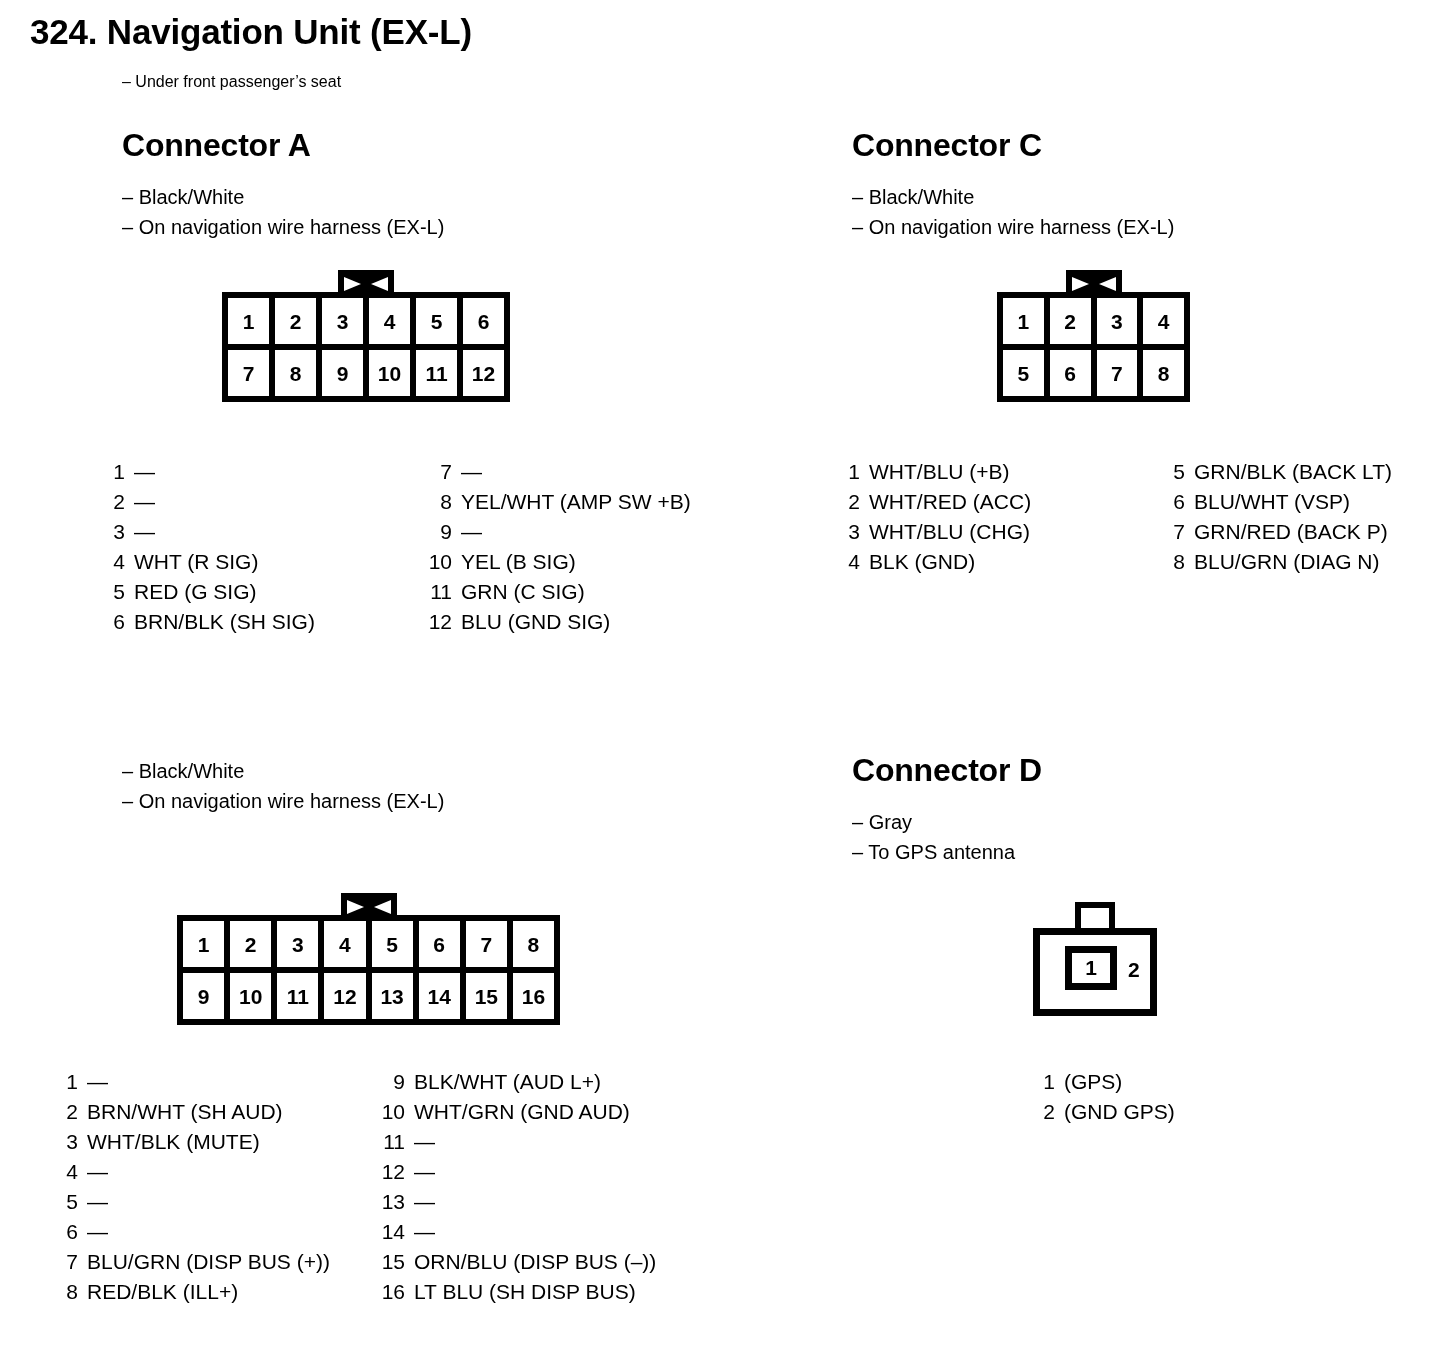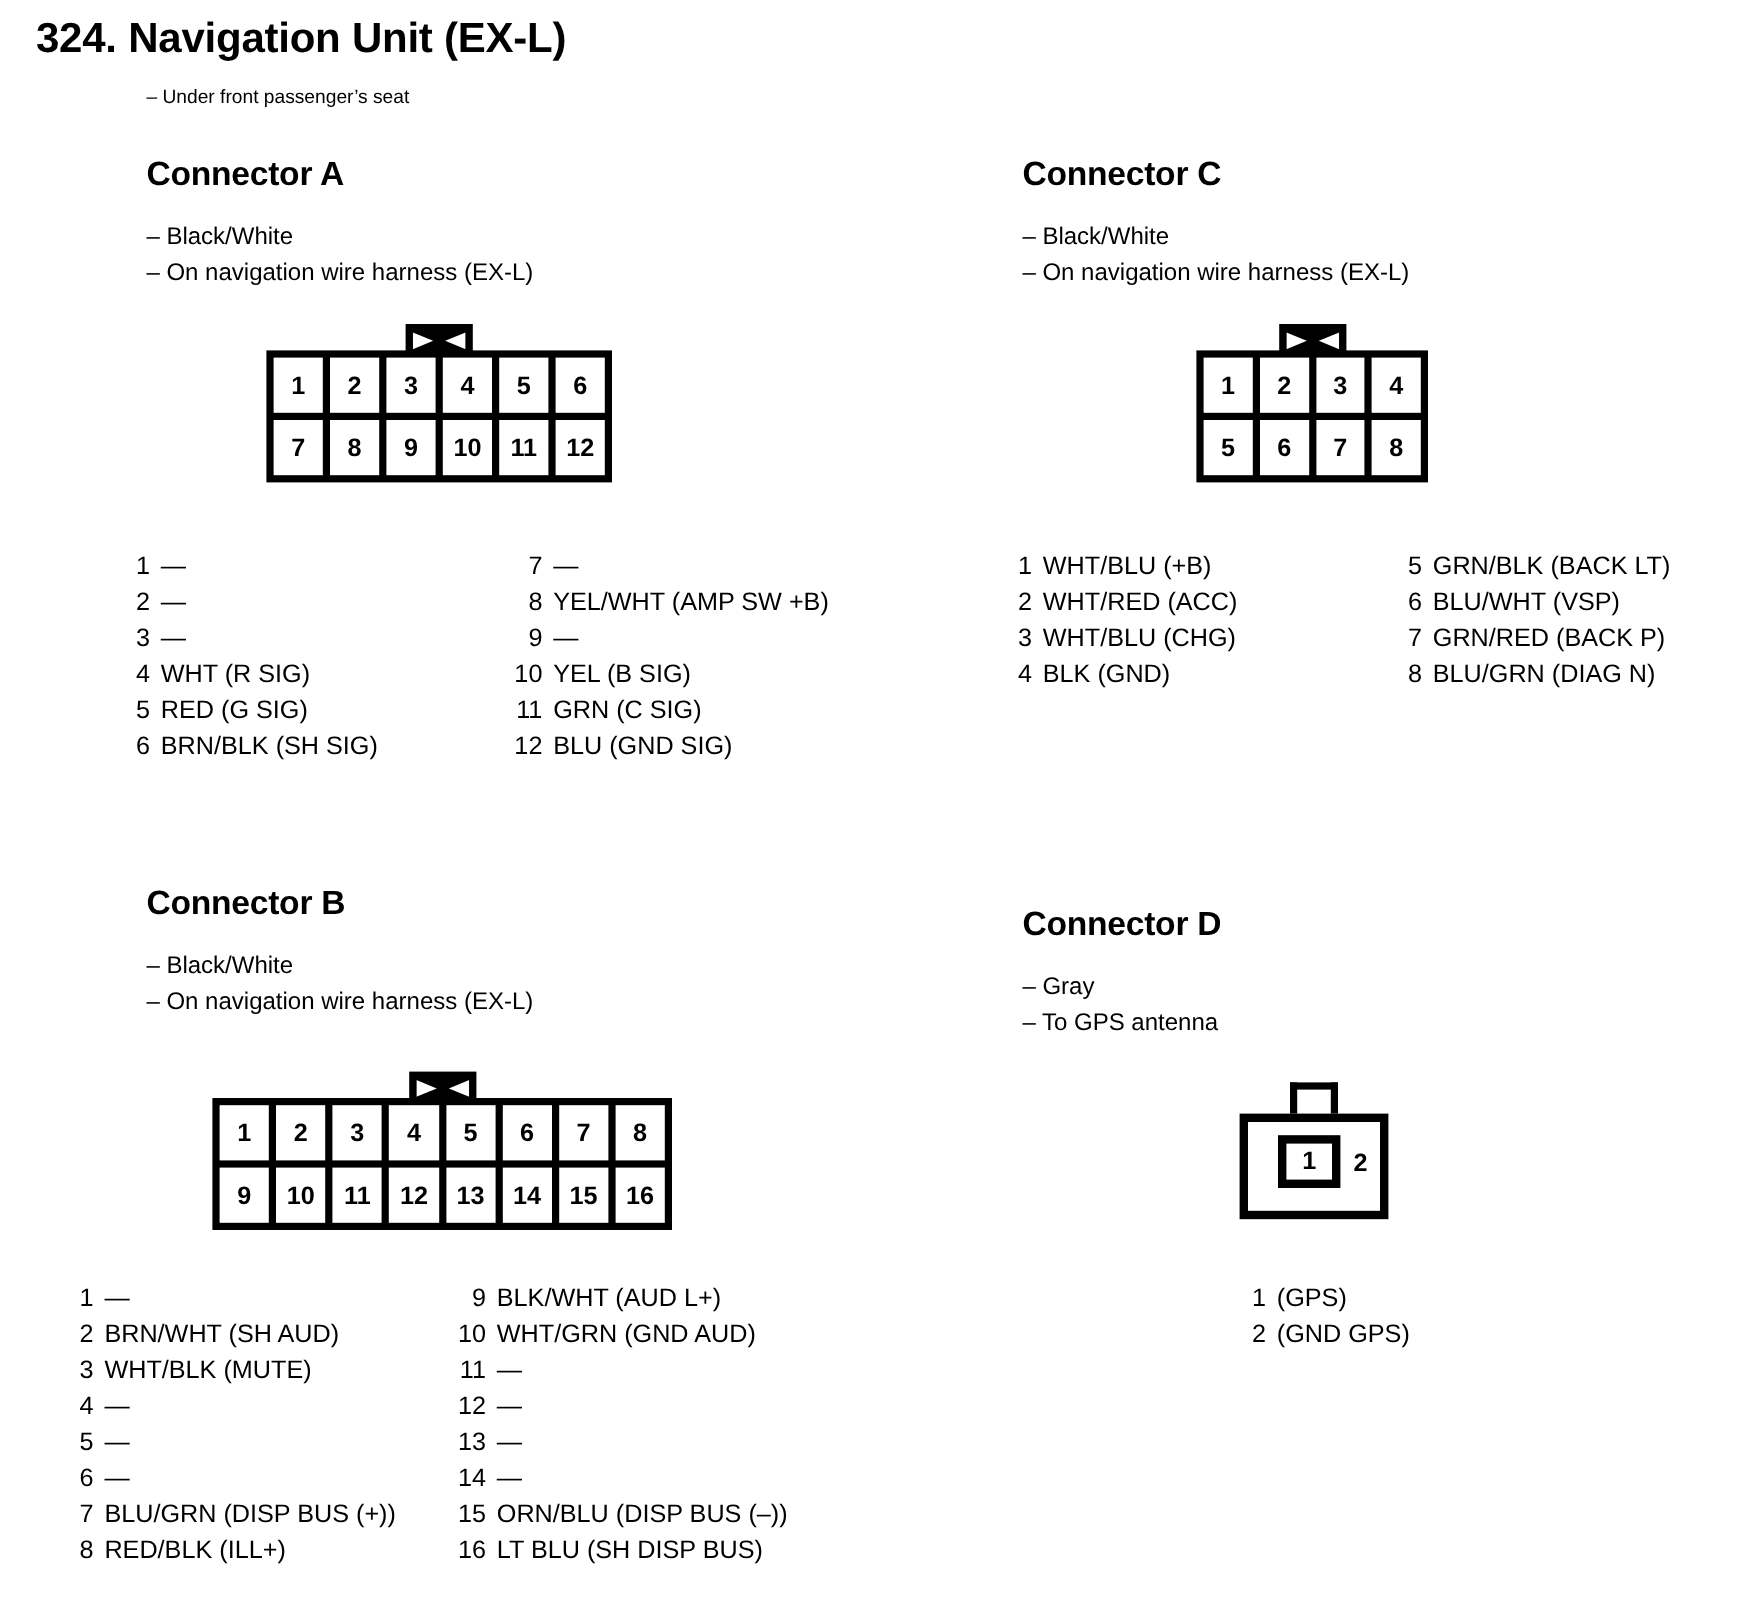--- a/index.html
+++ b/index.html
@@ -32,21 +32,21 @@
     top: 73px;
     font-size: 16px;
     white-space: nowrap;
   }
 
   
   .connector-block {
     position: absolute;
   }
   .connector-heading {
-    font-size: 28px;
+    font-size: 32px;
     font-weight: bold;
     letter-spacing: -0.2px;
     white-space: nowrap;
     margin: 0;
     line-height: 34px;
   }
   .connector-notes {
     margin-top: 20px;
   }
   .connector-note {
@@ -300,21 +300,20 @@
       <span class="pin-num">7</span>
       <span class="pin-desc">GRN/RED (BACK P)</span>
     </div>
     <div class="pin-row">
       <span class="pin-num">8</span>
       <span class="pin-desc">BLU/GRN (DIAG N)</span>
     </div>
   </div>
 
 <div class="connector-block" style="left:122px; top:736px;">
-  <div class="connector-heading">Connector B</div>
   <div class="connector-notes">
     <div class="connector-note">– Black/White</div>
     <div class="connector-note">– On navigation wire harness (EX-L)</div>
   </div>
 </div>
 <div class="conn-diagram" id="diagram-b" style="left:177px; top:893px; width:383px; height:132px;">
     <div class="conn-tab" style="width: 56px; height: 28px; left: 163.5px; top: 0px;">
       <svg width="44" height="18" viewBox="0 0 44 18">
         <polygon points="0,2 17,9 0,16" fill="#ffffff"></polygon>
         <polygon points="44,2 27,9 44,16" fill="#ffffff"></polygon>

